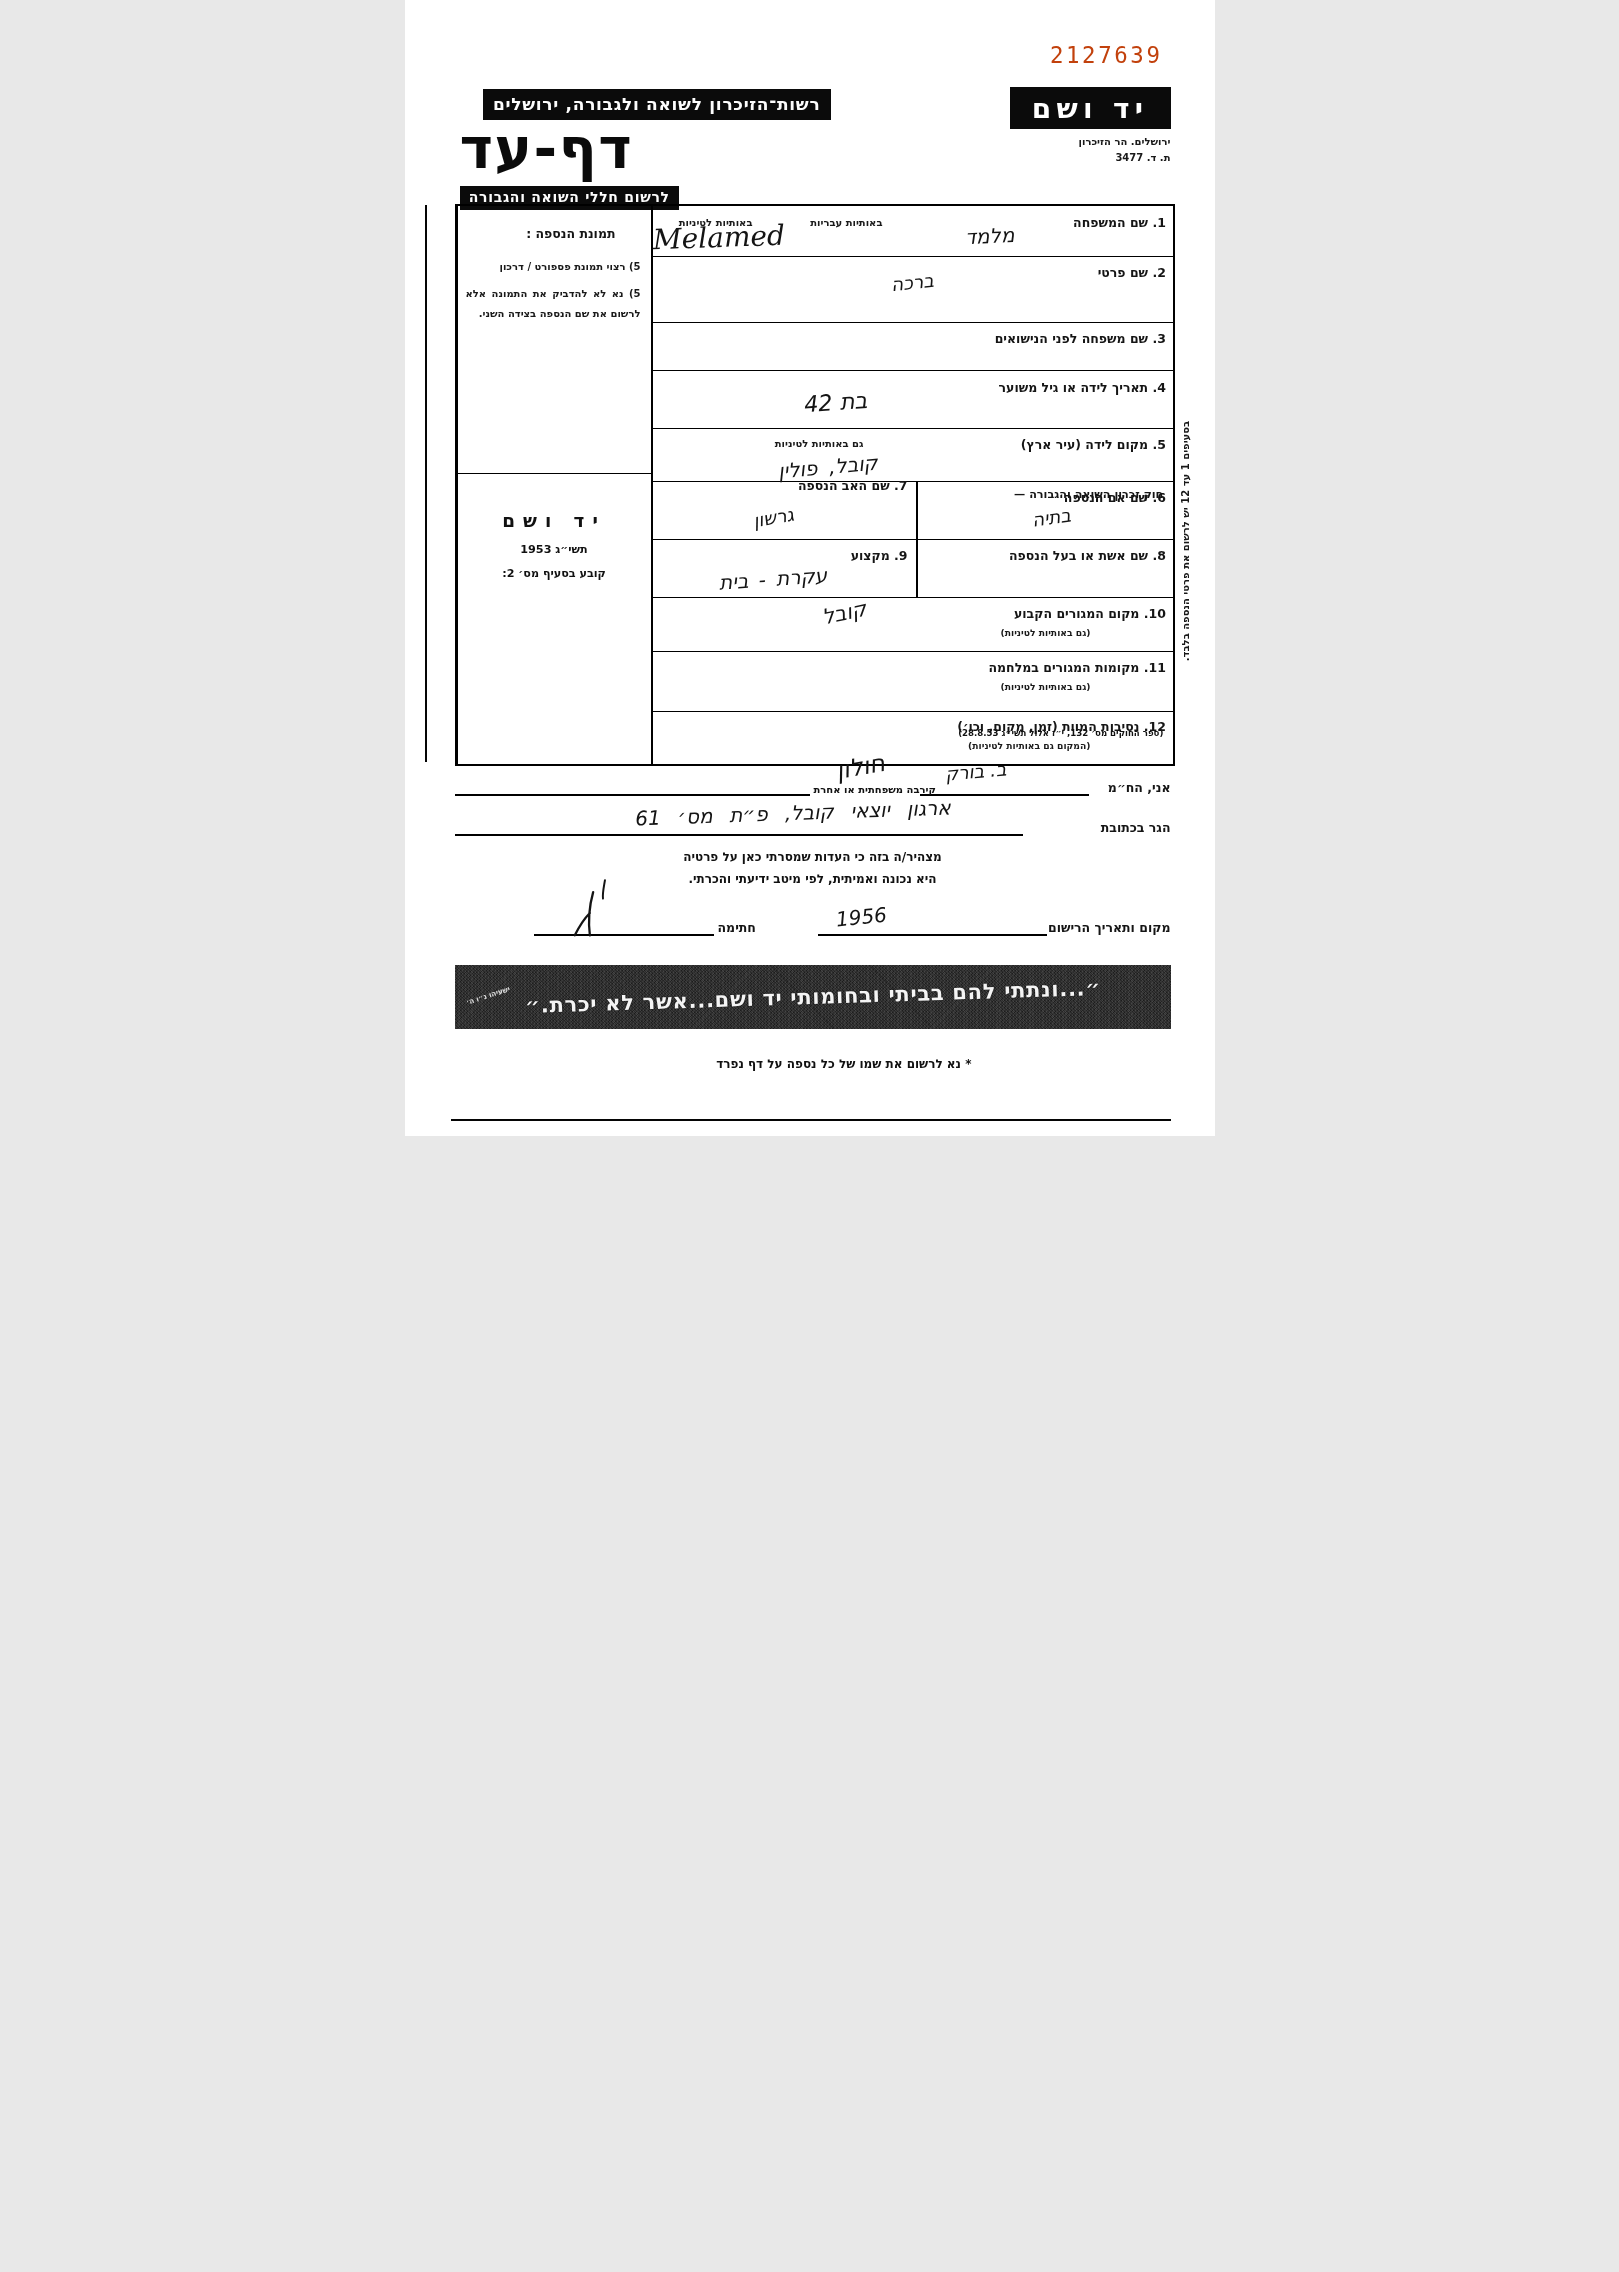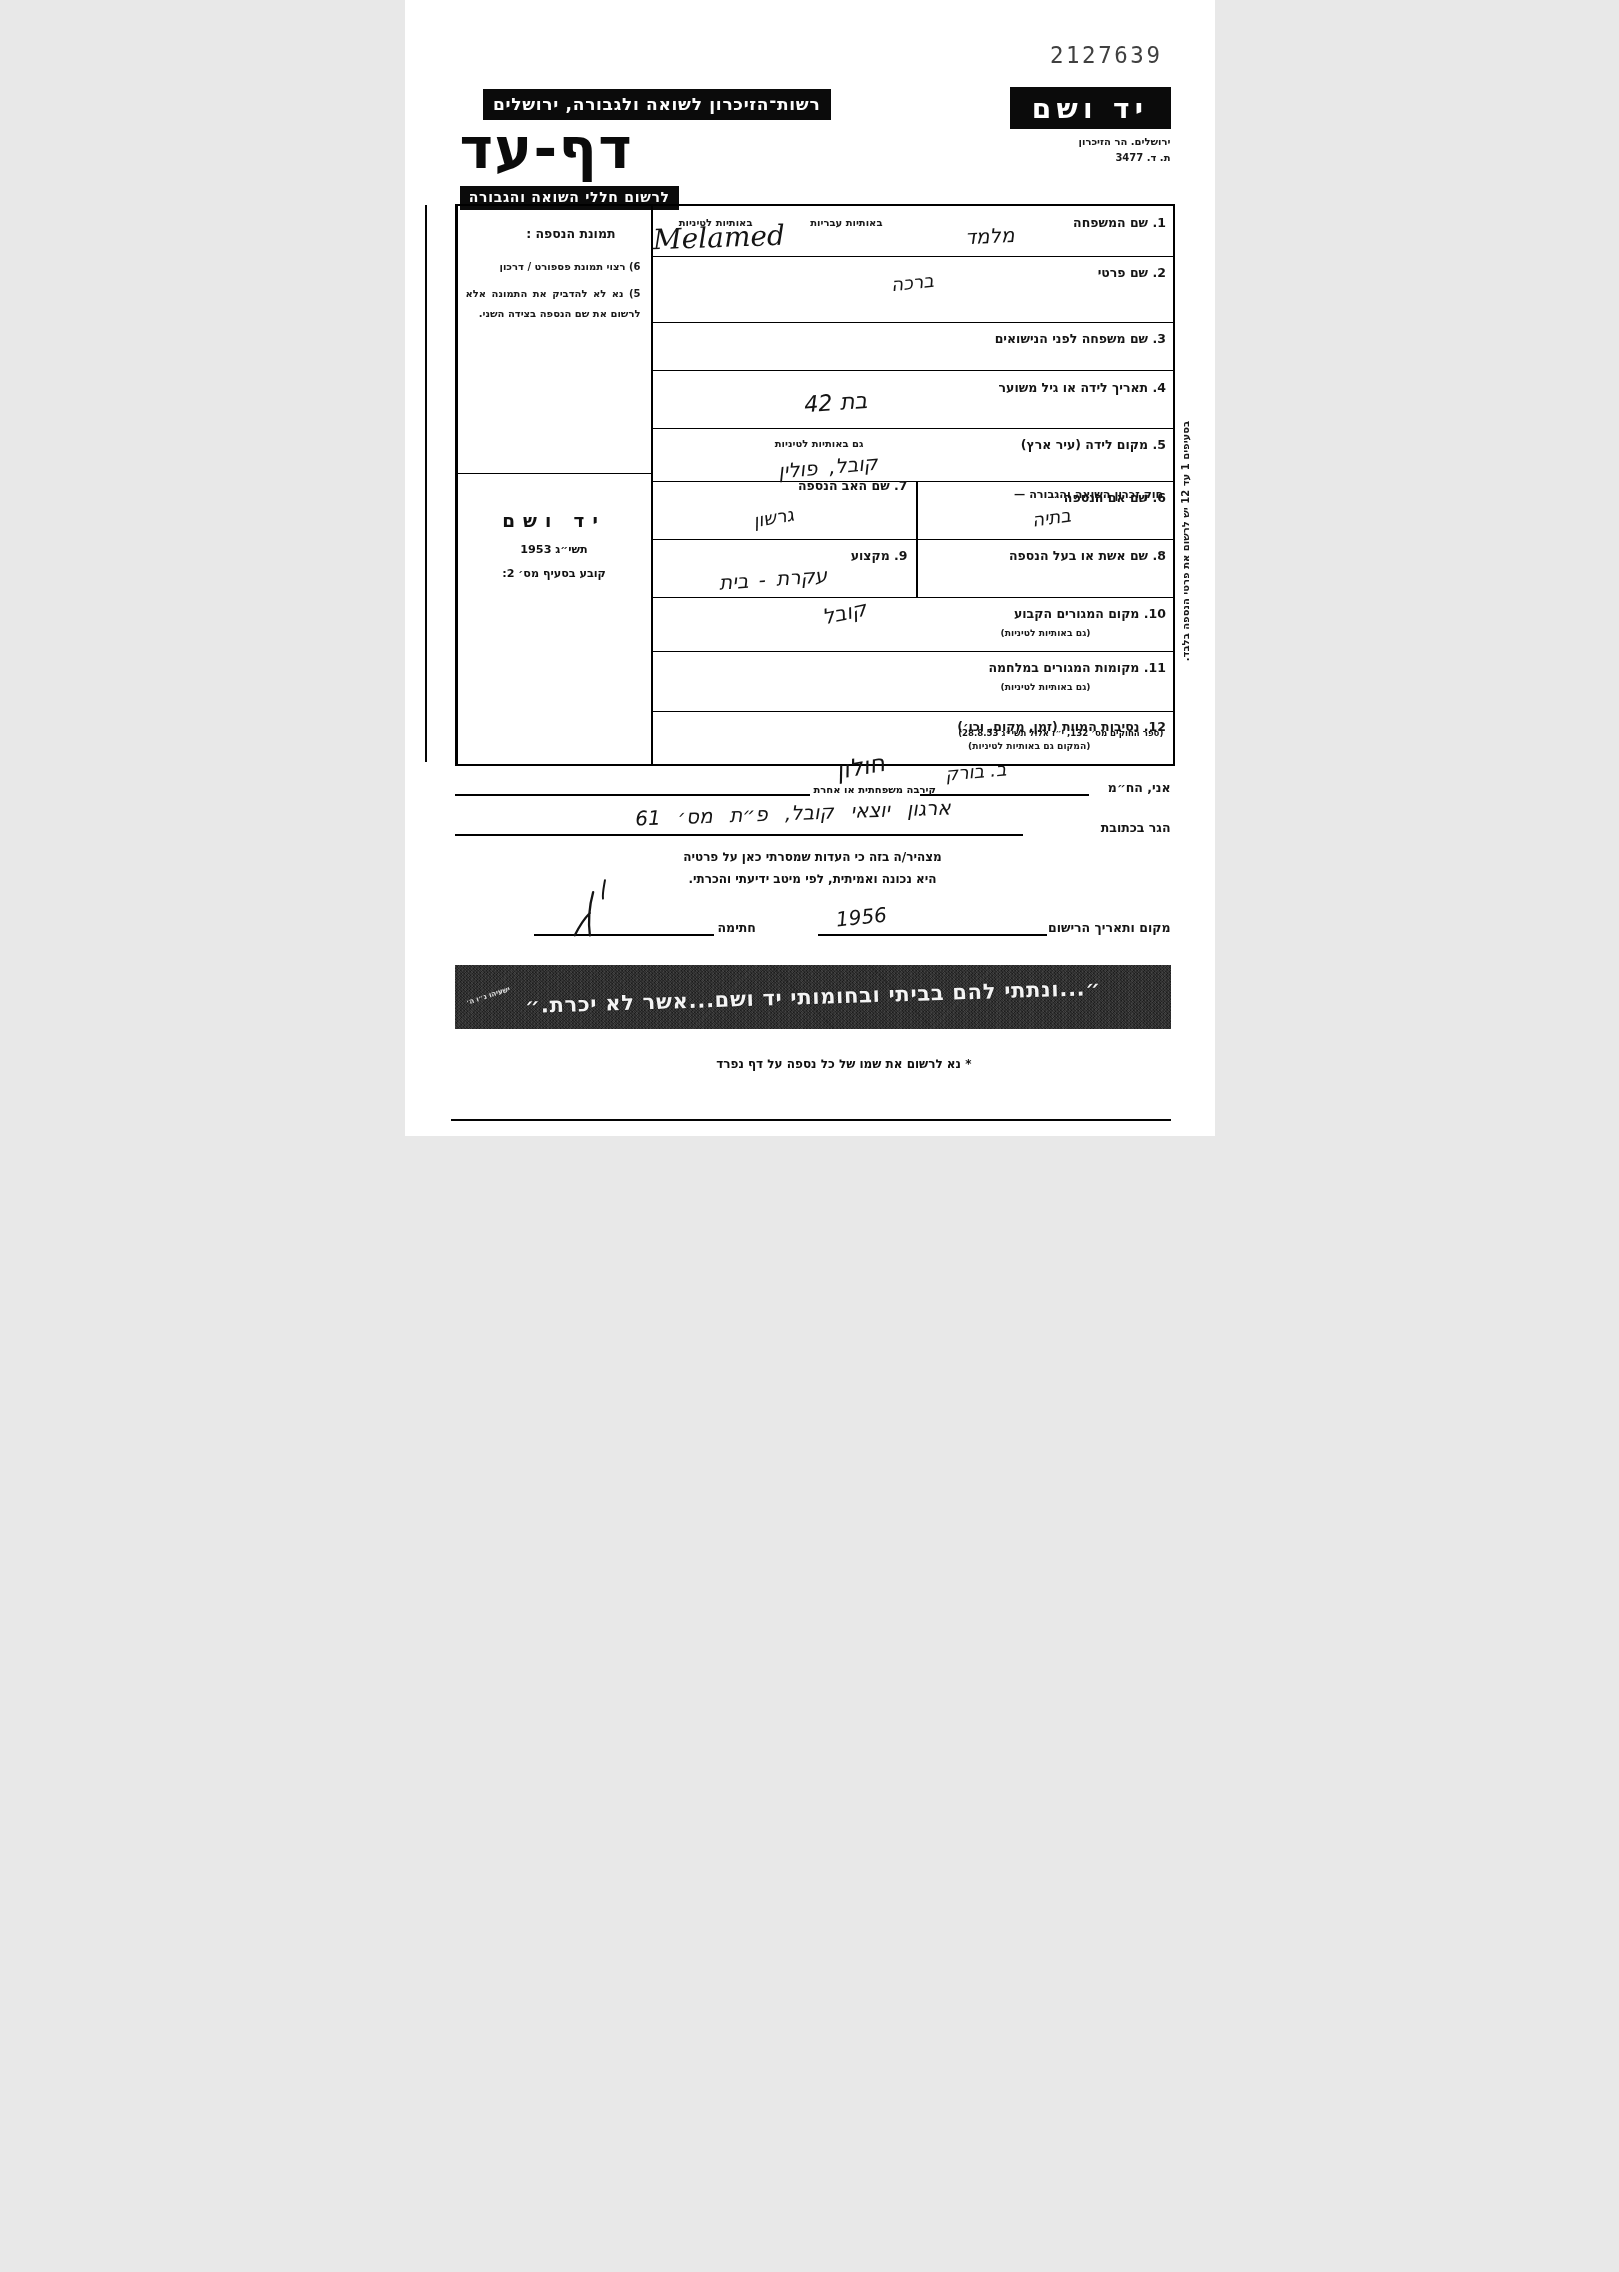--- a/index.html
+++ b/index.html
@@ -5,21 +5,21 @@
   html,body{margin:0;padding:0;background:#e8e8e8;}
   .page{
     position:relative;width:810px;height:1136px;margin:0 auto;
     background:#ffffff;overflow:hidden;
     font-family:"DejaVu Sans",sans-serif;color:#111;
   }
   .abs{position:absolute;}
   .rtl{direction:rtl;unicode-bidi:embed;}
   .bold{font-weight:bold;}
   .nowrap{white-space:nowrap;}
-  .serial{font-family:"DejaVu Sans Mono",monospace;font-size:22.4px;letter-spacing:2.6px;color:#404040;}
+  .serial{font-family:"DejaVu Sans Mono",monospace;font-size:22.4px;letter-spacing:2.6px;color:#c2410c;}
   .strip{background:#0b0b0b;color:#fdfdfd;font-weight:bold;display:inline-block;}
   .strip1{font-size:17px;padding:4.6px 10.5px 6px 10.5px;letter-spacing:0.7px;margin-left:23px;}
   .strip2{font-size:14px;padding:3.3px 9.2px 4.6px 9.2px;letter-spacing:0.7px;}
   .bigtitle{font-size:57px;font-weight:900;line-height:1;letter-spacing:1.3px;color:#0b0b0b;}
   .logo{background:#0b0b0b;color:#ffffff;width:161px;height:42px;display:flex;align-items:center;justify-content:center;
         font-size:28px;font-weight:900;letter-spacing:5.3px;}
   .logoaddr{font-size:10px;font-weight:bold;text-align:right;line-height:1.55;color:#1a1a1a;}
   .formbox{left:50px;top:204px;width:715px;height:558px;border:2px solid #000;border-left-width:3.3px;}
   .vline{position:absolute;background:#000;}
   .hline{position:absolute;background:#000;height:1.3px;}
@@ -85,21 +85,21 @@
     <div class="hline" style="left:195px;right:0;top:222px;"></div>
     <div class="hline" style="left:195px;right:0;top:275px;"></div>
     <div class="hline" style="left:195px;right:0;top:333px;"></div>
     <div class="hline" style="left:195px;right:0;top:391px;"></div>
     <div class="hline" style="left:195px;right:0;top:445px;"></div>
     <div class="hline" style="left:195px;right:0;top:505px;"></div>
 
     <div class="vline" style="left:458px;top:275px;width:2px;height:116px;"></div>
 
     <div class="abs lbl rtl" style="right:557px;top:20px;">תמונת הנספה :</div>
-    <div class="abs sub rtl" style="left:8px;width:175px;top:51px;line-height:1.95;">6) רצוי תמונת פספורט / דרכון</div>
+    <div class="abs sub rtl" style="left:8px;width:175px;top:51px;line-height:1.95;">5) רצוי תמונת פספורט / דרכון</div>
     <div class="abs sub rtl" style="left:8px;width:175px;top:78px;line-height:1.95;text-align:justify;">5) נא לא להדביק את התמונה אלא לרשום את שם הנספה בצידה השני.</div>
 
     <div class="abs lbl rtl nowrap" style="right:9.2px;top:282px;font-size:11.2px;">חוק זכרון השואה והגבורה —</div>
     <div class="abs lawcenter" style="left:0;top:304px;font-size:18.4px;font-weight:900;letter-spacing:8px;">יד ושם</div>
     <div class="abs lawcenter rtl bold" style="left:0;top:337px;font-size:11.2px;">תשי״ג 1953</div>
     <div class="abs lawcenter rtl bold" style="left:0;top:361px;font-size:11.2px;">קובע בסעיף מס׳ 2:</div>
     <div class="abs rtl bold" style="left:18.4px;right:9.2px;top:521px;font-size:8.6px;line-height:13px;">(ספר החוקים מס׳ 132, י״ז אלול תשי״ג 28.8.53)</div>
 
     <div class="abs lbl rtl nowrap" style="right:6.6px;top:9.2px;">1. שם המשפחה</div>
     <div class="abs sub rtl nowrap" style="right:290px;top:10.5px;">באותיות עבריות</div>

